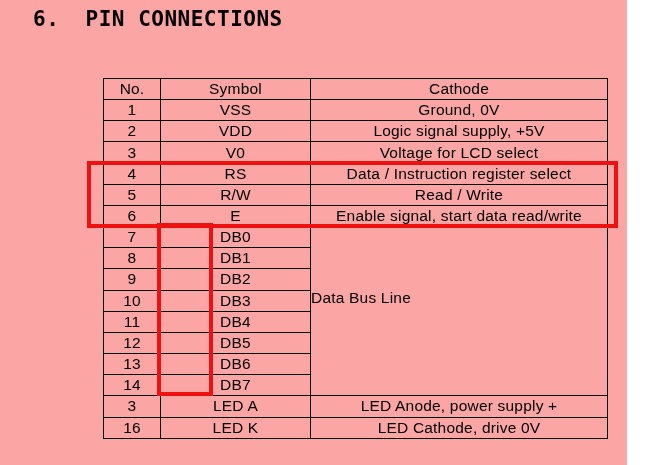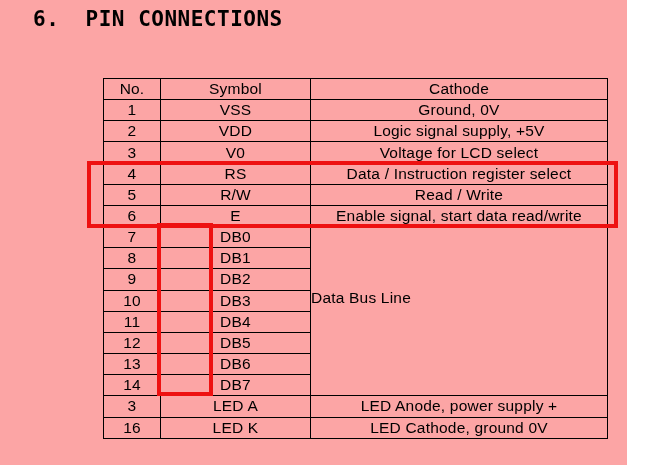--- a/index.html
+++ b/index.html
@@ -147,21 +147,21 @@
         <td class="sym">DB7</td>
       </tr>
       <tr>
         <td class="no">3</td>
         <td class="sym">LED A</td>
         <td class="fn">LED Anode, power supply +</td>
       </tr>
       <tr>
         <td class="no">16</td>
         <td class="sym">LED K</td>
-        <td class="fn">LED Cathode, ground 0V</td>
+        <td class="fn">LED Cathode, drive 0V</td>
       </tr>
     </tbody>
   </table>
 
   <div class="redbox control-pins"></div>
   <div class="redbox data-bus-symbols"></div>
 
 </div>
 
 </body></html>

